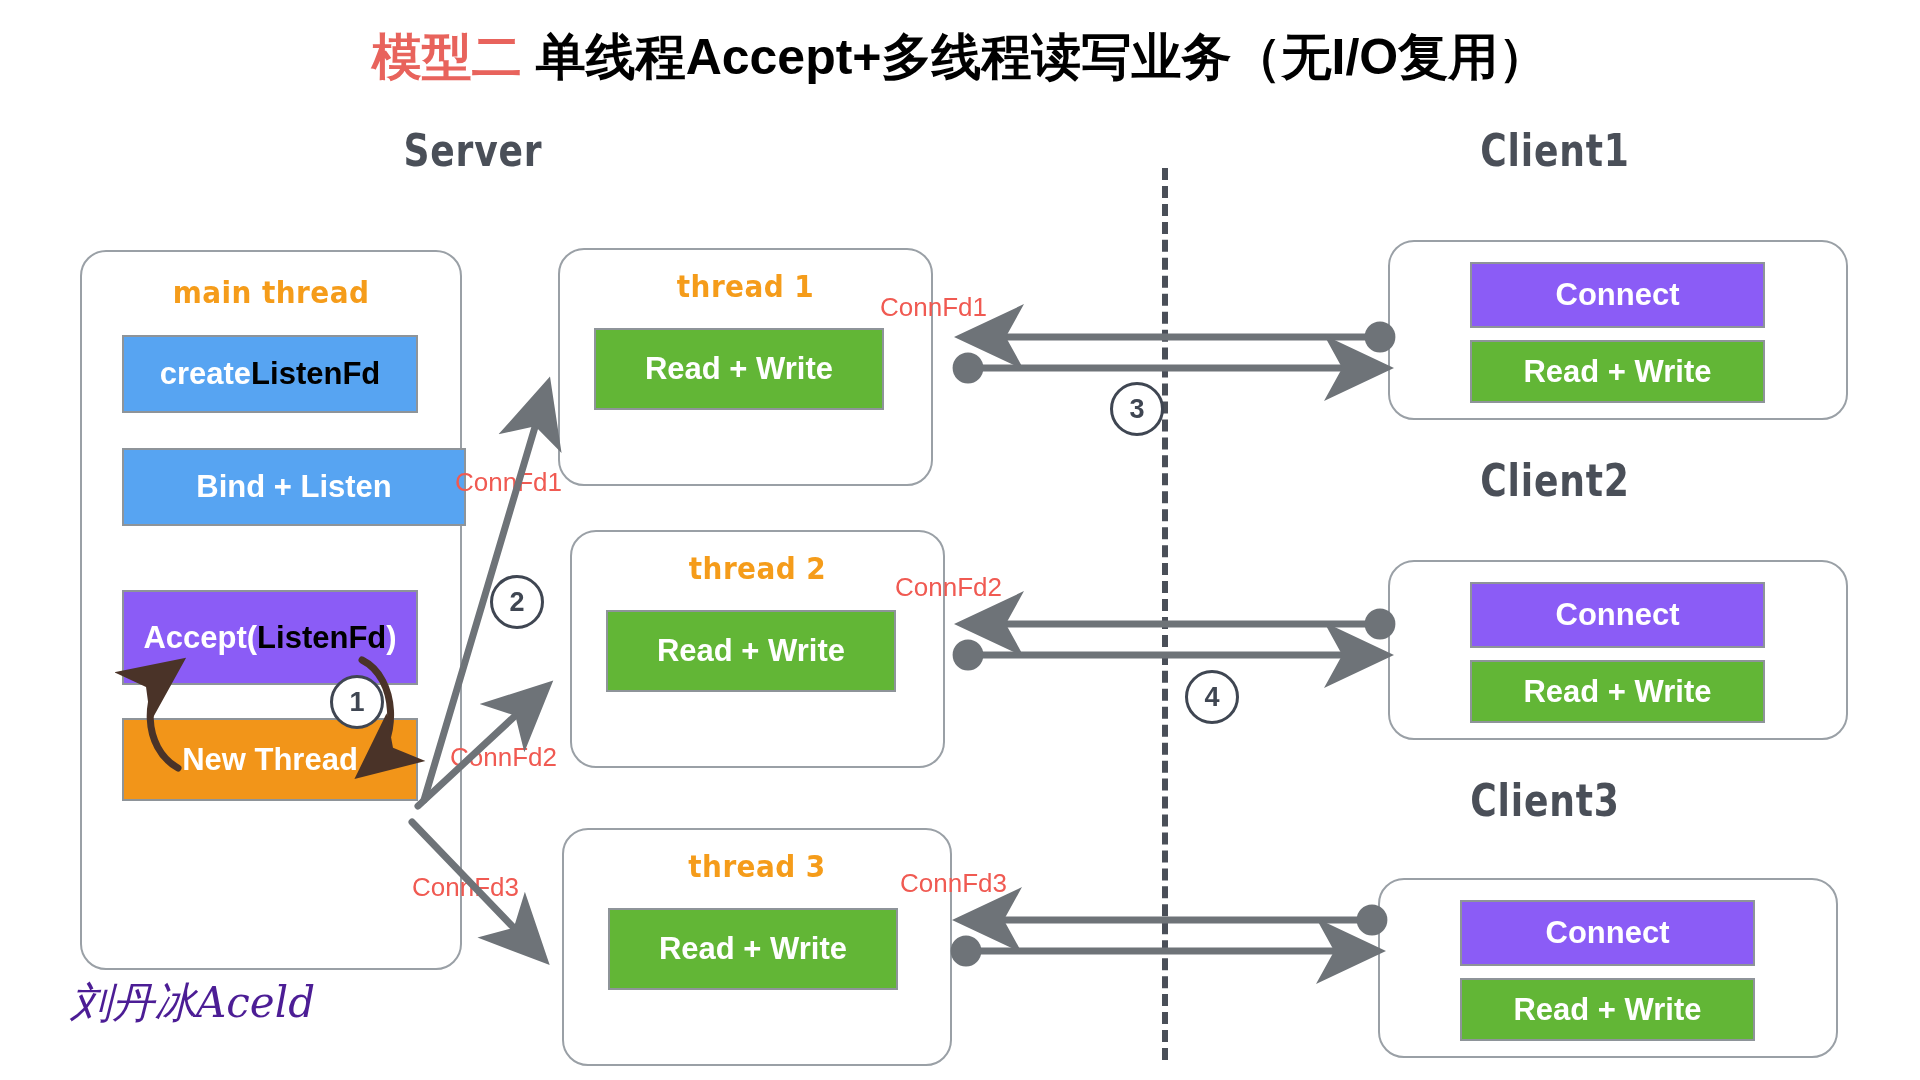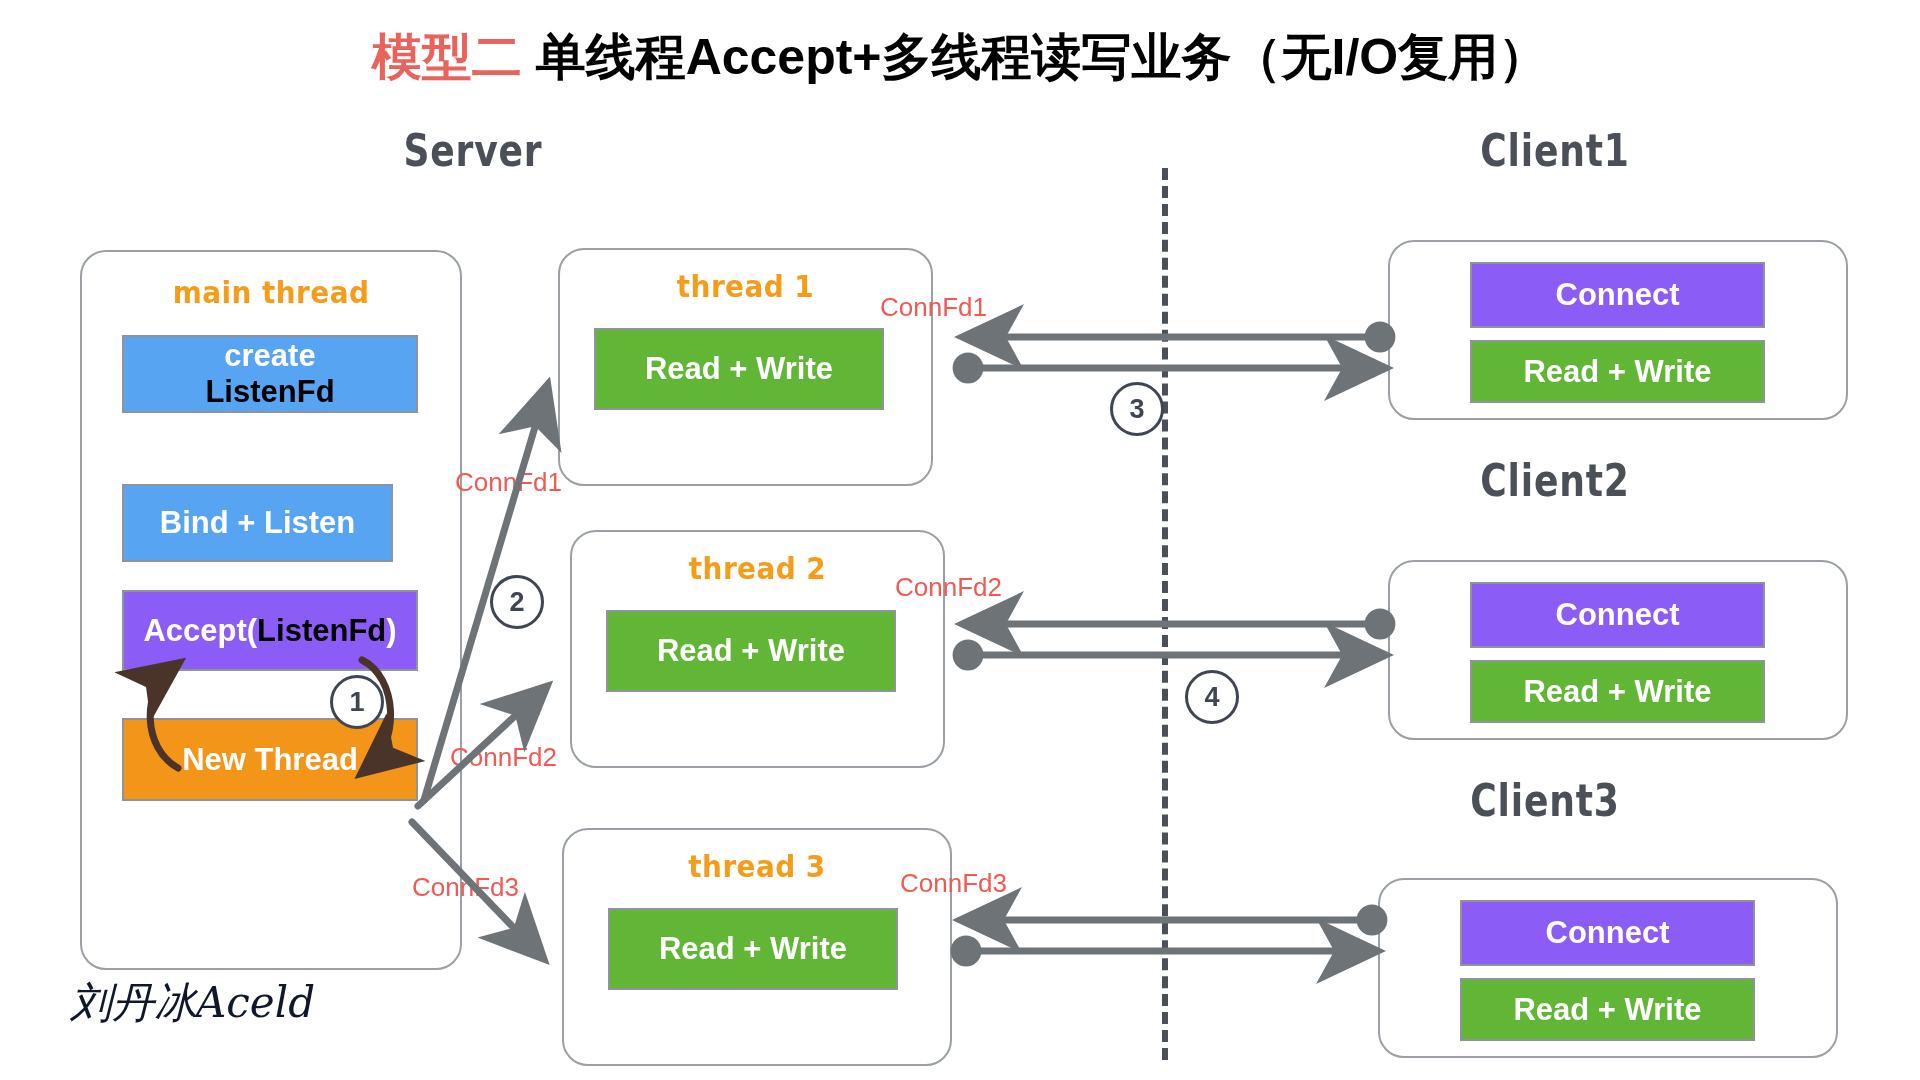--- a/index.html
+++ b/index.html
@@ -123,21 +123,21 @@
   }
 
   
   #watermark {
     position: absolute;
     left: 70px;
     top: 975px;
     font-family: "DejaVu Serif", serif;
     font-style: italic;
     font-size: 42px;
-    color: #0f172a;
+    color: #4c1d95;
     white-space: nowrap;
   }
 
   svg.overlay {
     position: absolute;
     left: 0;
     top: 0;
     width: 1920px;
     height: 1080px;
     pointer-events: none;
@@ -155,30 +155,30 @@
 <div class="section-heading" style="left:1415px; top:125px; width:280px; text-align:center;">Client1</div>
 <div class="section-heading" style="left:1415px; top:455px; width:280px; text-align:center;">Client2</div>
 <div class="section-heading" style="left:1405px; top:775px; width:280px; text-align:center;">Client3</div>
 
 <div id="divider"></div>
 
 <div class="panel" id="main-thread-panel" style="left:80px; top:250px; width:382px; height:720px;">
   <div class="panel-title" style="top:22px;">main thread</div>
 </div>
 
-<div class="block blue" style="left:122px; top:335px; width:296px; height:78px;flex-direction:column;">
+<div class="block blue" style="left:122px; top:335px; width:296px; height:78px;">
   <span>create </span>
     <span class="dark">ListenFd</span>
 </div>
 
-<div class="block blue" style="left:122px; top:484px; width:271px; height:78px;">
+<div class="block blue" style="left:122px; top:448px; width:344px; height:78px;">
   <span>Bind + Listen</span>
 </div>
 
-<div class="block red" style="left:122px; top:590px; width:296px; height:81px;">
+<div class="block red" style="left:122px; top:590px; width:296px; height:95px;">
   <span>Accept(</span>
     <span class="dark">ListenFd</span>
     <span>)</span>
 </div>
 
 <div class="block orange" style="left:122px; top:718px; width:296px; height:83px;">
   <span>New Thread</span>
 </div>
 
 <div class="panel" style="left:558px; top:248px; width:375px; height:238px;">

